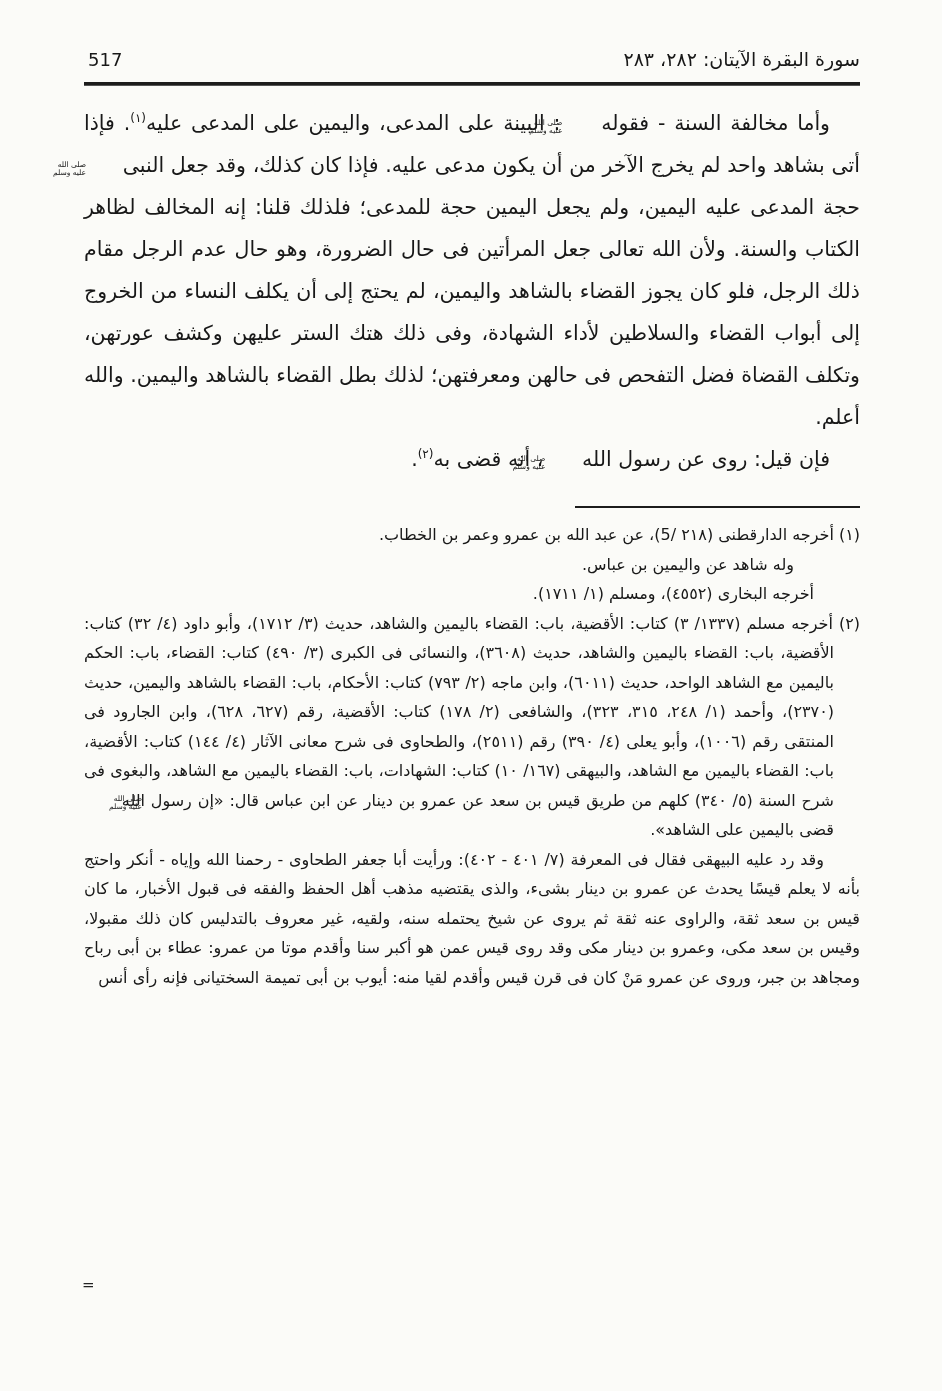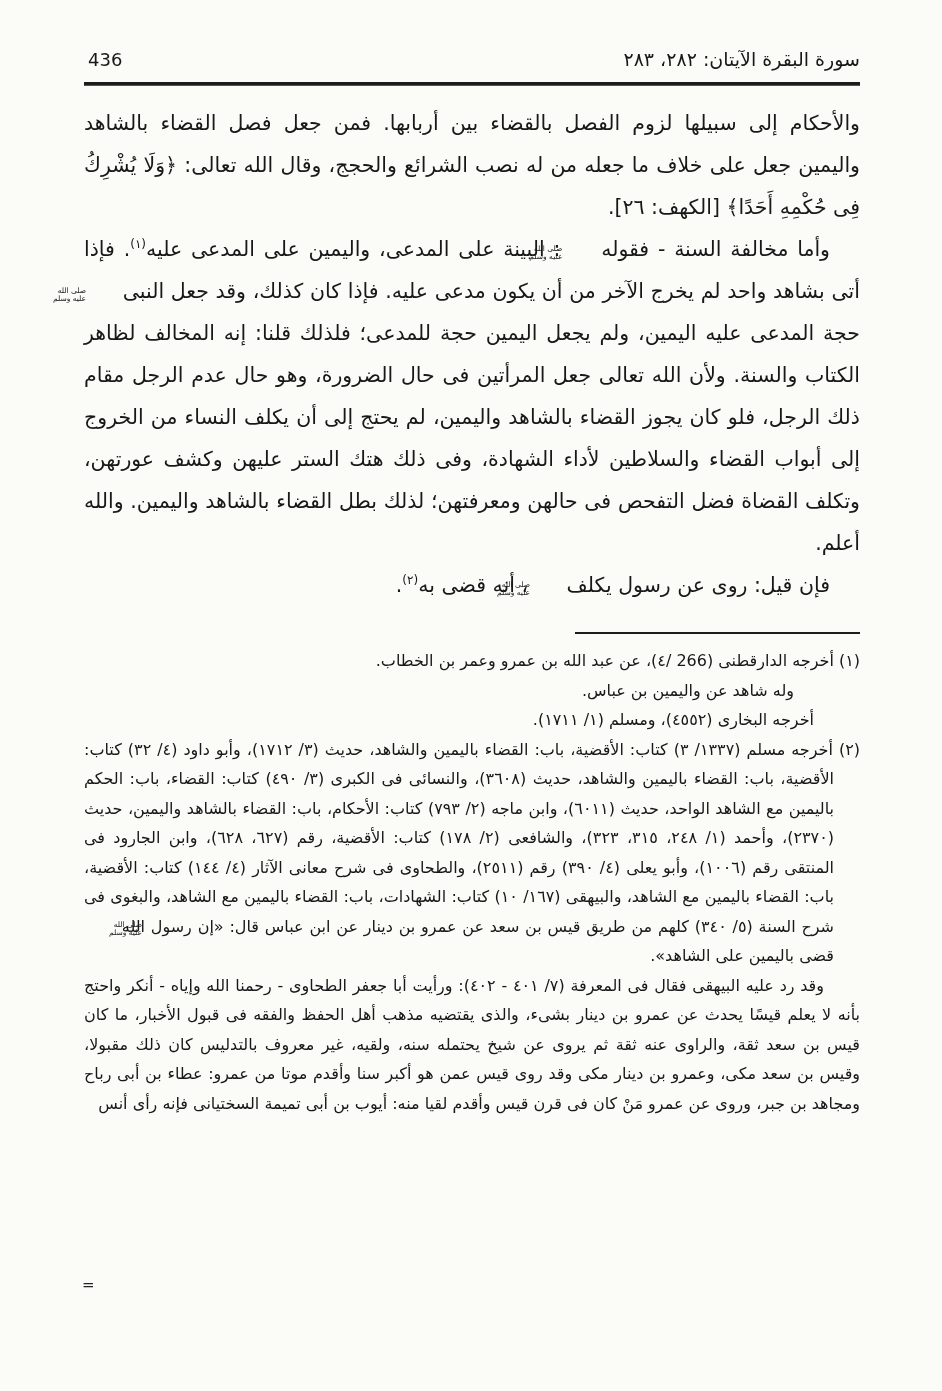--- a/index.html
+++ b/index.html
@@ -65,40 +65,39 @@
     font-size:15px; color:#222;
   }
 </style>
 </head>
 <body>
 
 <div class="page">
 
   <header class="hdr">
     <div class="title">سورة البقرة الآيتان: ٢٨٢، ٢٨٣</div>
-    <div class="pagenum">436</div>
+    <div class="pagenum">517</div>
   </header>
 
   <div class="rule"></div>
 
   <main class="bodytxt">
 
-    <p class="p"><span>والأحكام إلى سبيلها لزوم الفصل بالقضاء بين أربابها. فمن جعل فصل القضاء بالشاهد واليمين جعل على خلاف ما جعله من له نصب الشرائع والحجج، وقال الله تعالى: ﴿وَلَا يُشْرِكُ فِى حُكْمِهِ أَحَدًا﴾ [الكهف: ٢٦].</span></p>
 
     <p class="p indent"><span>وأما مخالفة السنة - فقوله </span><span class="saw"><span class="sline">صلى الله</span><span class="sline">عليه وسلم</span></span><span>: البينة على المدعى، واليمين على المدعى عليه</span><sup class="ref">(١)</sup><span>. فإذا أتى بشاهد واحد لم يخرج الآخر من أن يكون مدعى عليه. فإذا كان كذلك، وقد جعل النبى </span><span class="saw"><span class="sline">صلى الله</span><span class="sline">عليه وسلم</span></span><span> حجة المدعى عليه اليمين، ولم يجعل اليمين حجة للمدعى؛ فلذلك قلنا: إنه المخالف لظاهر الكتاب والسنة. ولأن الله تعالى جعل المرأتين فى حال الضرورة، وهو حال عدم الرجل مقام ذلك الرجل، فلو كان يجوز القضاء بالشاهد واليمين، لم يحتج إلى أن يكلف النساء من الخروج إلى أبواب القضاء والسلاطين لأداء الشهادة، وفى ذلك هتك الستر عليهن وكشف عورتهن، وتكلف القضاة فضل التفحص فى حالهن ومعرفتهن؛ لذلك بطل القضاء بالشاهد واليمين. والله أعلم.</span></p>
 
-    <p class="p indent"><span>فإن قيل: روى عن رسول يكلف </span><span class="saw"><span class="sline">صلى الله</span><span class="sline">عليه وسلم</span></span><span>، أنه قضى به</span><sup class="ref">(٢)</sup><span>.</span></p>
+    <p class="p indent"><span>فإن قيل: روى عن رسول الله </span><span class="saw"><span class="sline">صلى الله</span><span class="sline">عليه وسلم</span></span><span>، أنه قضى به</span><sup class="ref">(٢)</sup><span>.</span></p>
 
   </main>
 
   <div class="fnrule"></div>
 
   <section>
 
-    <div class="fnline">(١) أخرجه الدارقطنى ⁦(٤/ 266)⁩، عن عبد الله بن عمرو وعمر بن الخطاب.</div>
+    <div class="fnline">(١) أخرجه الدارقطنى ⁦(5/ ٢١٨)⁩، عن عبد الله بن عمرو وعمر بن الخطاب.</div>
     <div class="fnline fn1-l2">وله شاهد عن واليمين بن عباس.</div>
     <div class="fnline fn1-l3">أخرجه البخارى (٤٥٥٢)، ومسلم ⁦(١/ ١٧١١)⁩.</div>
 
     <p class="fnp hang"><span>(٢) أخرجه مسلم ⁦(١٣٣٧/ ٣)⁩ كتاب: الأقضية، باب: القضاء باليمين والشاهد، حديث ⁦(٣/ ١٧١٢)⁩، وأبو داود ⁦(٤/ ٣٢)⁩ كتاب: الأقضية، باب: القضاء باليمين والشاهد، حديث (٣٦٠٨)، والنسائى فى الكبرى ⁦(٣/ ٤٩٠)⁩ كتاب: القضاء، باب: الحكم باليمين مع الشاهد الواحد، حديث (٦٠١١)، وابن ماجه ⁦(٢/ ٧٩٣)⁩ كتاب: الأحكام، باب: القضاء بالشاهد واليمين، حديث (٢٣٧٠)، وأحمد ⁦(١/ ٢٤٨، ٣١٥، ٣٢٣)⁩، والشافعى ⁦(٢/ ١٧٨)⁩ كتاب: الأقضية، رقم ⁦(٦٢٧، ٦٢٨)⁩، وابن الجارود فى المنتقى رقم (١٠٠٦)، وأبو يعلى ⁦(٤/ ٣٩٠)⁩ رقم (٢٥١١)، والطحاوى فى شرح معانى الآثار ⁦(٤/ ١٤٤)⁩ كتاب: الأقضية، باب: القضاء باليمين مع الشاهد، والبيهقى ⁦(١٦٧/ ١٠)⁩ كتاب: الشهادات، باب: القضاء باليمين مع الشاهد، والبغوى فى شرح السنة ⁦(٥/ ٣٤٠)⁩ كلهم من طريق قيس بن سعد عن عمرو بن دينار عن ابن عباس قال: «إن رسول الله </span><span class="saw"><span class="sline">صلى الله</span><span class="sline">عليه وسلم</span></span><span> قضى باليمين على الشاهد».</span></p>
 
 
     <p class="fnp find">وقد رد عليه البيهقى فقال فى المعرفة ⁦(٧/ ٤٠١ - ٤٠٢)⁩: ورأيت أبا جعفر الطحاوى - رحمنا الله وإياه - أنكر واحتج بأنه لا يعلم قيسًا يحدث عن عمرو بن دينار بشىء، والذى يقتضيه مذهب أهل الحفظ والفقه فى قبول الأخبار، ما كان قيس بن سعد ثقة، والراوى عنه ثقة ثم يروى عن شيخ يحتمله سنه، ولقيه، غير معروف بالتدليس كان ذلك مقبولا، وقيس بن سعد مكى، وعمرو بن دينار مكى وقد روى قيس عمن هو أكبر سنا وأقدم موتا من عمرو: عطاء بن أبى رباح ومجاهد بن جبر، وروى عن عمرو مَنْ كان فى قرن قيس وأقدم لقيا منه: أيوب بن أبى تميمة السختيانى فإنه رأى أنس</p>
 
   </section>
 

